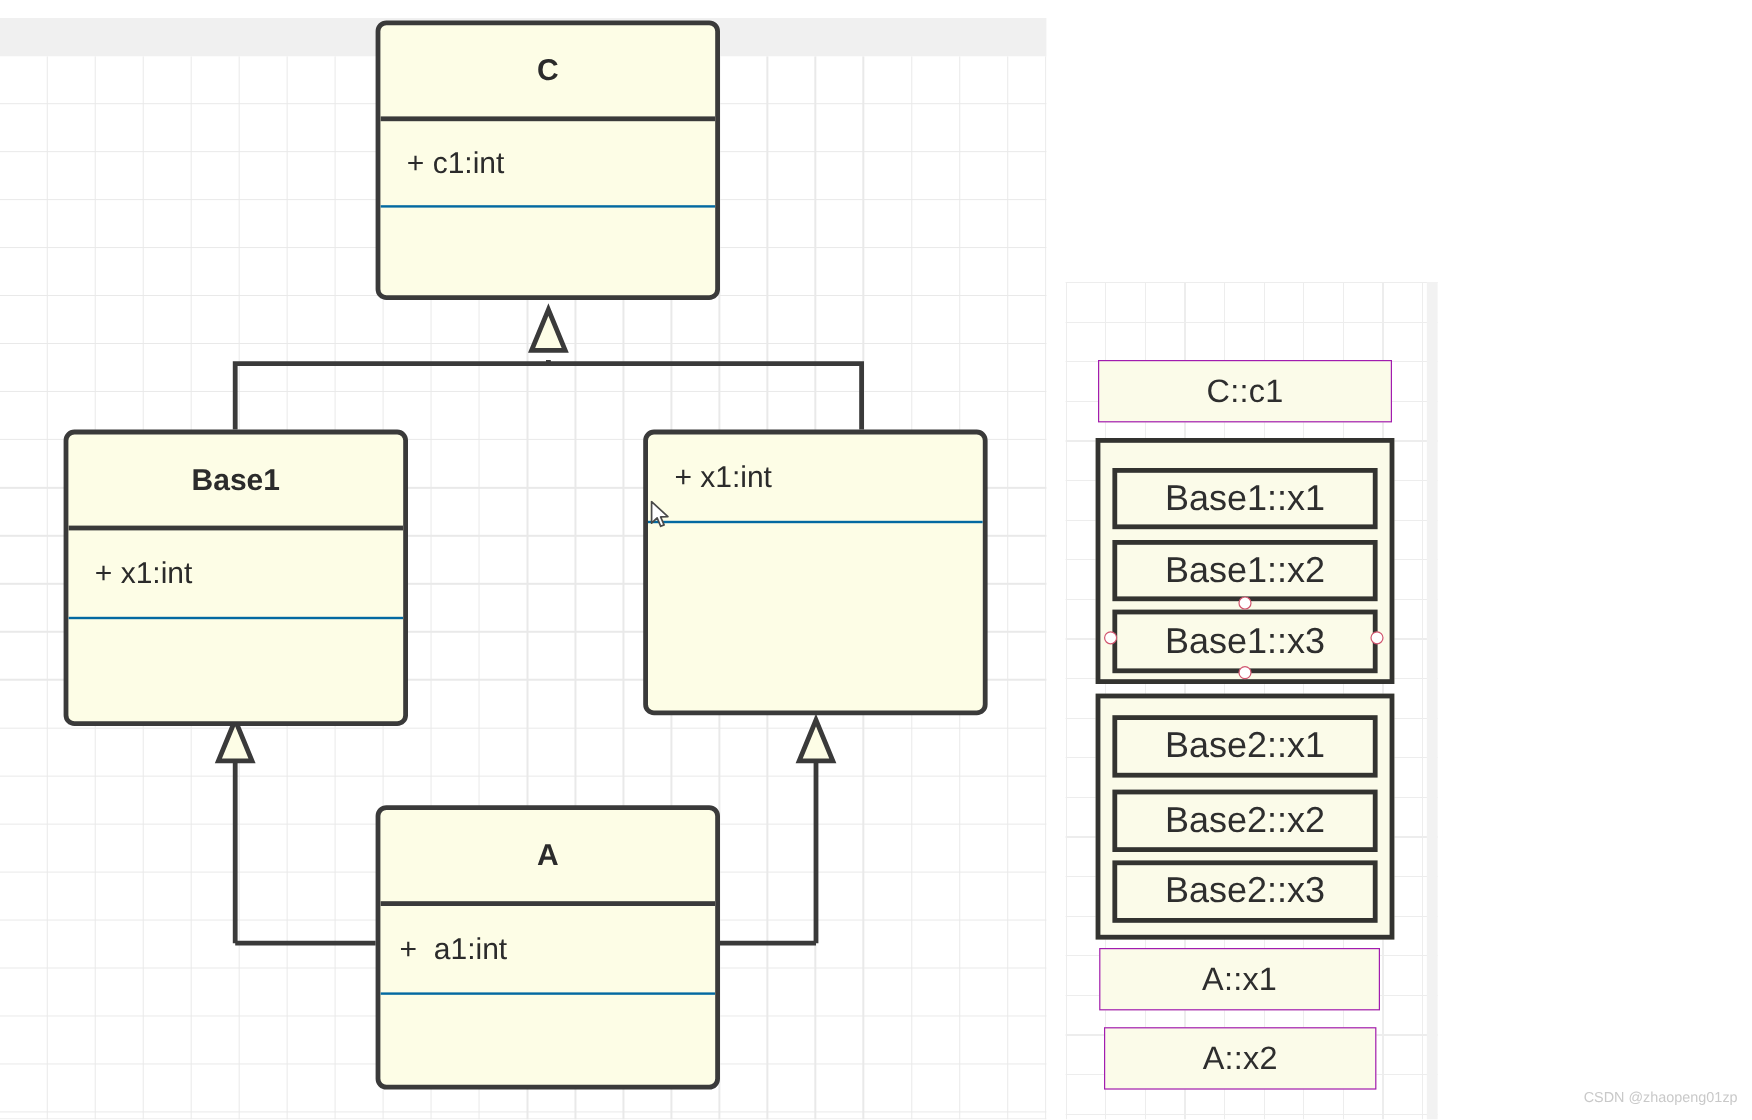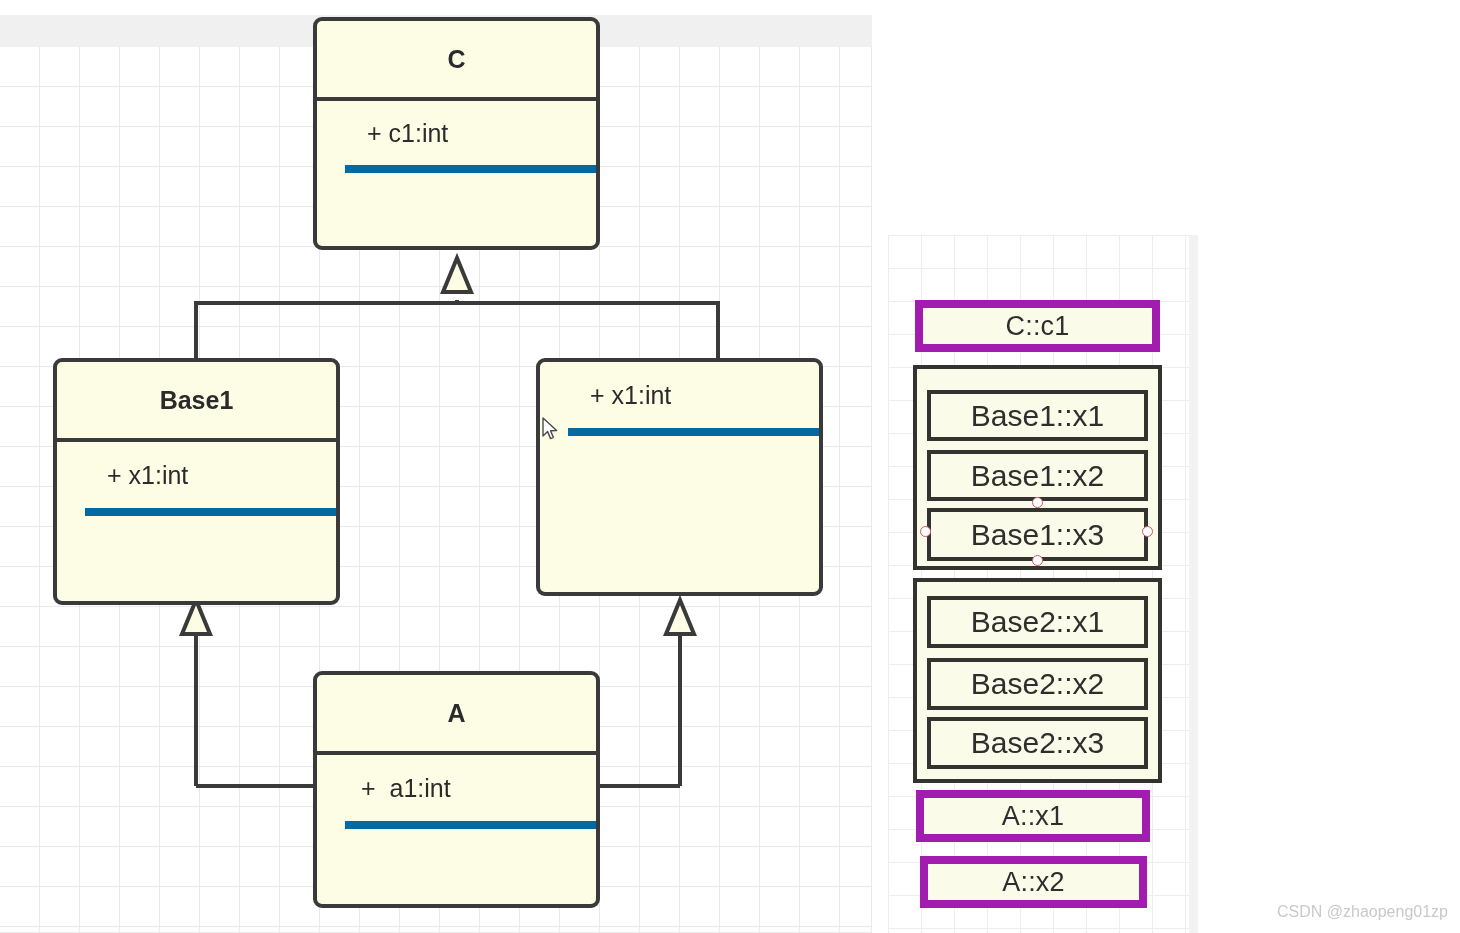--- a/index.html
+++ b/index.html
@@ -76,40 +76,39 @@
     font-weight: bold;
     font-size: 25px;
     color: #2b2b2b;
     border-bottom: 4px solid #3a3a3a;
   }
   .uml-attr {
     justify-content: flex-start;
     padding-left: 22px;
     font-size: 25px;
     color: #2b2b2b;
-    border-bottom: 8px solid #0369a1;
+    border-bottom: 2px solid #0369a1;
     white-space: pre;
-    margin-left: 28px;
   }
   .uml-meth { }
 
   
   svg.wires {
     position: absolute;
     left: 0; top: 0;
     width: 1460px; height: 933px;
     overflow: visible;
     pointer-events: none;
   }
 
   
   .mem-cell {
     position: absolute;
     background: #fbfbe9;
-    border: 8px solid #a21caf;
+    border: 1px solid #a21caf;
     box-sizing: border-box;
     display: flex;
     align-items: center;
     justify-content: center;
     font-size: 27px;
     color: #2e2e2e;
     letter-spacing: 0.2px;
   }
   .mem-group {
     position: absolute;
@@ -138,21 +137,21 @@
   }
 
   
   .cursor { position: absolute; }
 
   
   .watermark {
     position: absolute;
     right: 12px;
     bottom: 12px;
-    font-size: 16px;
+    font-size: 12px;
     color: #c9c9c9;
     font-family: "Liberation Sans", sans-serif;
     white-space: nowrap;
   }
 </style>
 </head>
 <body>
 
 <div id="stage">
 

